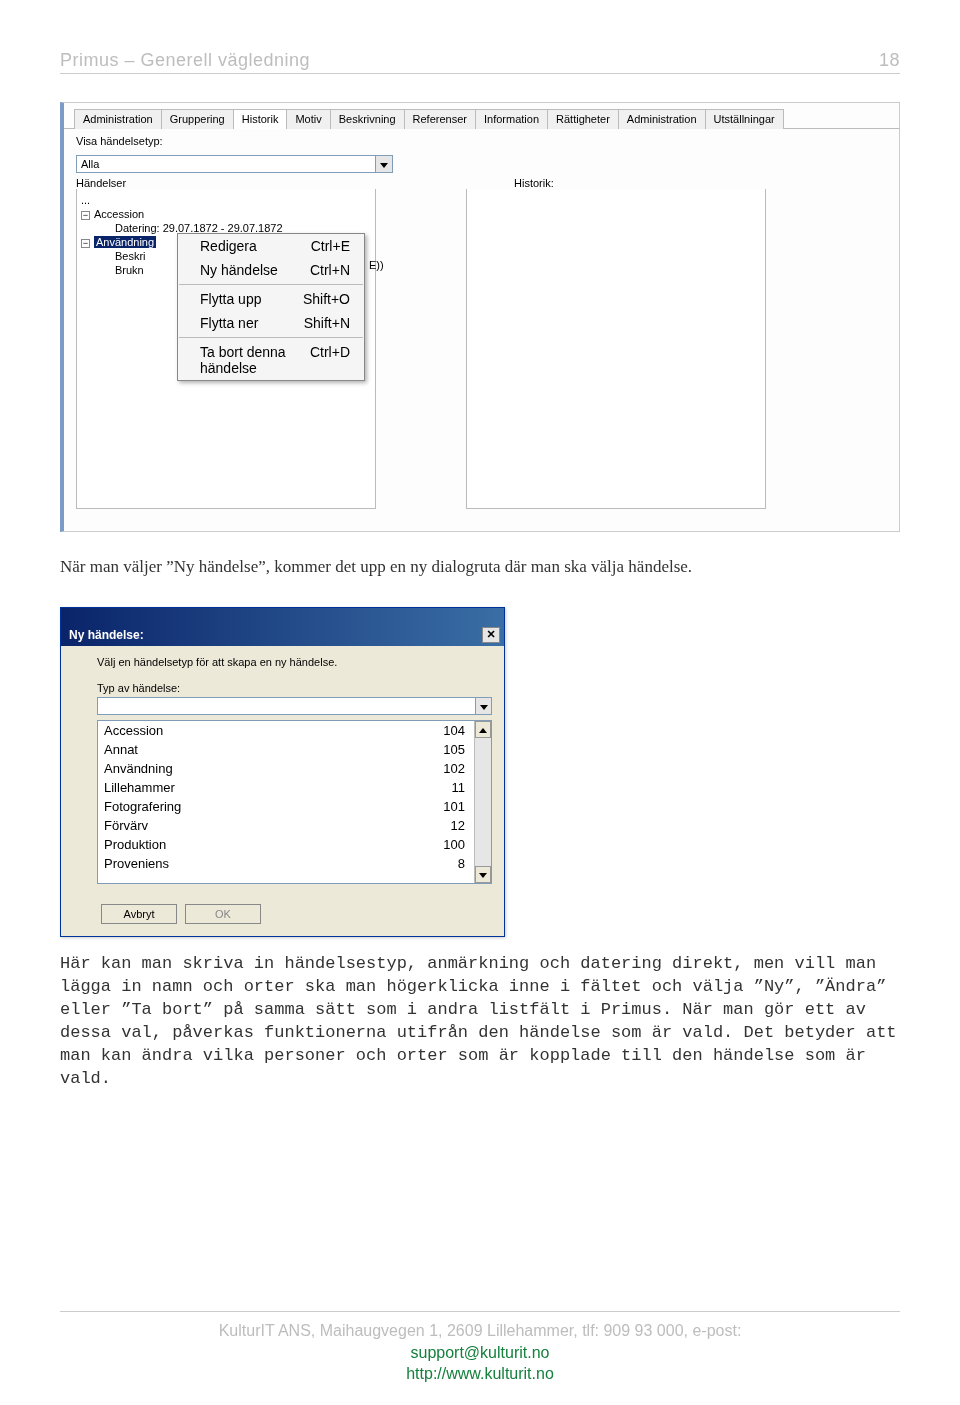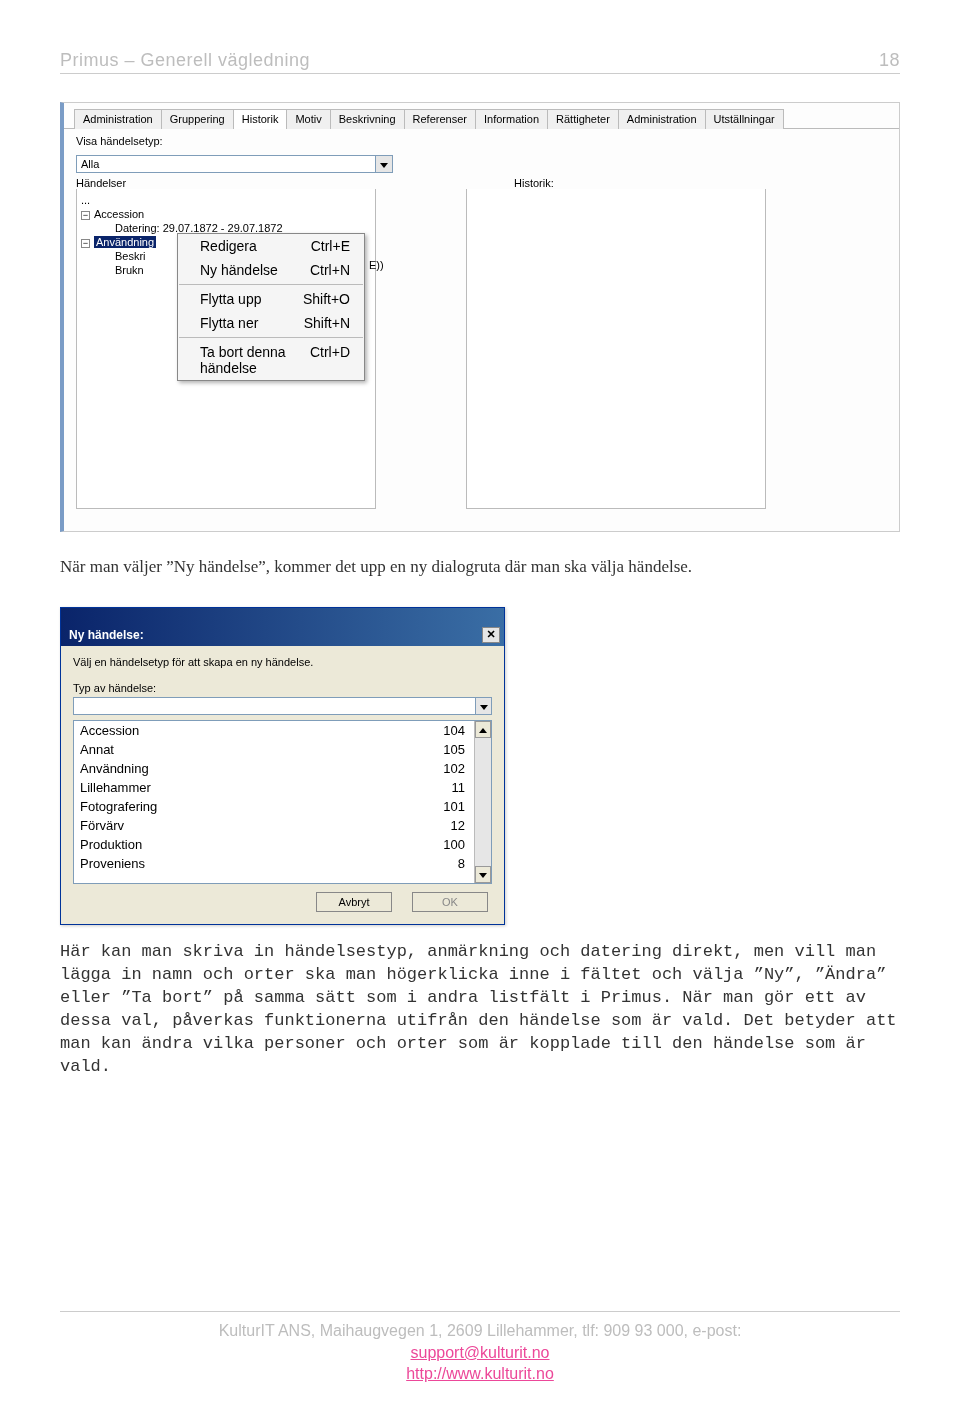--- a/index.html
+++ b/index.html
@@ -24,36 +24,36 @@
   .exp{display:inline-block;width:9px;height:9px;border:1px solid #888;text-align:center;line-height:7px;font-size:9px;margin-right:4px;background:#fff;vertical-align:middle;}
   .ctx-menu{position:absolute;left:100px;top:44px;background:#f5f5f5;border:1px solid #888;box-shadow:2px 2px 4px rgba(0,0,0,0.3);width:188px;font-size:14px;}
   .ctx-row{display:flex;justify-content:space-between;padding:4px 14px 4px 22px;}
   .ctx-sep{border-top:1px solid #bbb;margin:2px 1px;}
   .hist-box{flex:0 0 300px;border:1px solid #bbb;border-top:none;background:#fff;height:320px;}
   .hist-wrapper{margin-left:78px;}
   .body-text{font-family:"Times New Roman",serif;font-size:17px;line-height:1.35;margin-top:24px;}
   .dlg{margin-top:28px;width:445px;border:1px solid #003399;background:#ece9d8;font-family:Tahoma,sans-serif;font-size:11px;color:#000;box-shadow:1px 1px 3px rgba(0,0,0,0.2);}
   .dlg-title{background:linear-gradient(to right,#0a246a,#3a6ea5);color:#fff;display:flex;justify-content:space-between;align-items:center;padding:19px 4px 3px 8px;font-weight:bold;font-size:12px;}
   .dlg-close{width:18px;height:16px;background:#e6e6e6;border:1px solid #888;color:#000;display:flex;align-items:center;justify-content:center;font-weight:bold;font-size:11px;}
-  .dlg-body{padding:10px 12px 8px 12px;}
+  .dlg-body{padding:10px 12px 8px 12px;margin-left:24px;}
   .dlg-instr{margin-bottom:14px;}
   .dlg-sub{margin-bottom:3px;}
   .dlg-input-row{display:flex;align-items:stretch;margin-bottom:5px;}
   .dlg-input-row input{flex:1;border:1px solid #7f9db9;padding:2px 4px;font-size:11px;}
   .dlg-list{border:1px solid #7f9db9;background:#fff;height:164px;position:relative;overflow:hidden;}
   .dlg-list-inner{position:absolute;left:0;top:0;right:18px;bottom:0;}
   .dlg-item{display:flex;justify-content:space-between;padding:2px 8px 2px 6px;font-size:13px;}
   .dlg-scroll{position:absolute;right:0;top:0;width:17px;bottom:0;background:#e6e6e6;border-left:1px solid #bbb;display:flex;flex-direction:column;justify-content:space-between;}
   .scroll-btn{height:17px;border:1px solid #999;background:#ece9d8;display:flex;align-items:center;justify-content:center;}
-  .dlg-buttons{display:flex;justify-content:flex-end;gap:20px;padding:8px 4px 4px 4px;}
+  .dlg-buttons{display:flex;gap:8px;padding:20px 4px 4px 4px;}
   .dlg-btn{width:76px;padding:3px 0;border:1px solid #888;background:#ece9d8;text-align:center;}
   .dlg-btn.disabled{color:#888;}
   .body-text2{font-family:Liberation Mono, monospace;font-size:17px;line-height:1.35;margin-top:16px;}
   .footer{position:absolute;bottom:20px;left:60px;right:60px;text-align:center;font-family:"Century Gothic",sans-serif;color:#bdbdbd;font-size:16px;line-height:1.35;border-top:1px solid #ccc;padding-top:8px;}
-  .footer a{color:#ec4899;text-decoration:underline;}
+  .footer a{color:#15803d;}
   svg.chev{width:8px;height:5px;}
 </style>
 </head>
 <body>
 
 <div class="page">
 
   <div class="doc-header">
     <span>Primus – Generell vägledning</span>
     <span>18</span>

